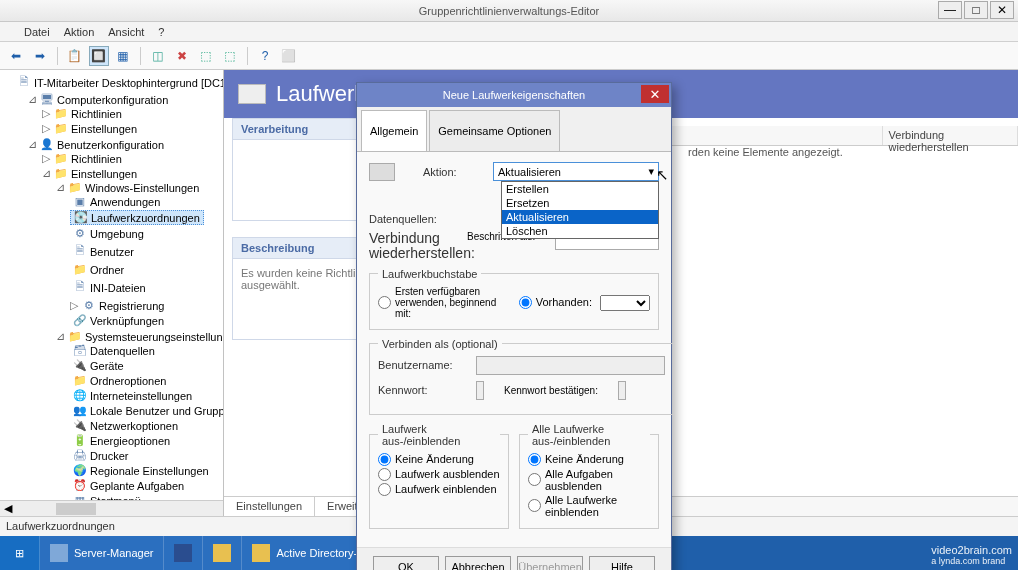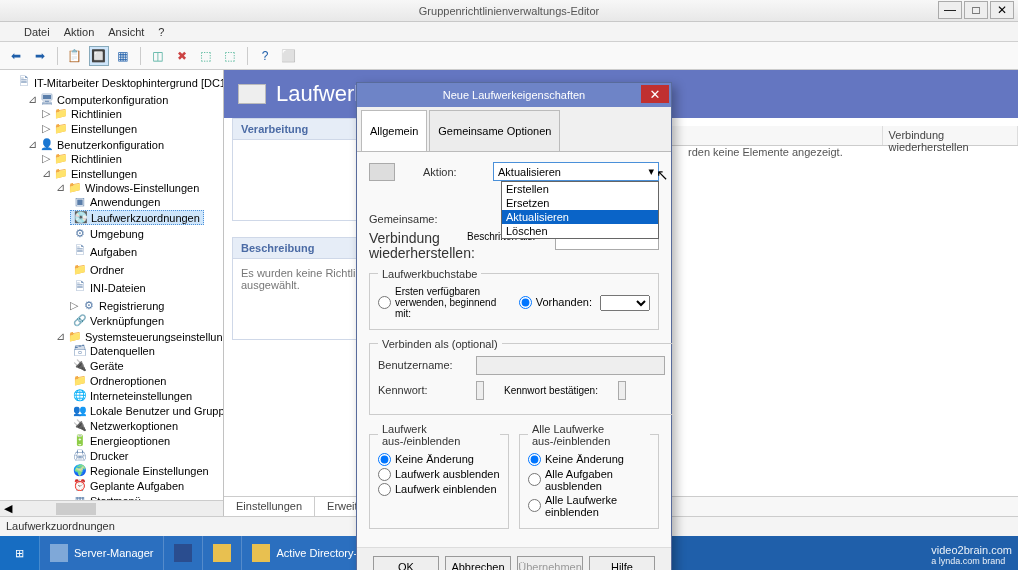--- a/index.html
+++ b/index.html
@@ -167,21 +167,21 @@
                       <li><span class="node sel">
                             <span class="ic gen">💽</span>
                             <span>Laufwerkzuordnungen</span>
                           </span></li>
                       <li><span class="node">
                             <span class="ic gen">⚙</span>
                             <span>Umgebung</span>
                           </span></li>
                       <li><span class="node">
                             <span class="ic gen">🗎</span>
-                            <span>Aufgaben</span>
+                            <span>Benutzer</span>
                           </span></li>
                       <li><span class="node">
                             <span class="ic folder">📁</span>
                             <span>Ordner</span>
                           </span></li>
                       <li><span class="node">
                             <span class="ic gen">🗎</span>
                             <span>INI-Dateien</span>
                           </span></li>
                       <li><span class="tw">▷</span><span class="node">
@@ -339,21 +339,21 @@
         <div class="dropdown">
           <div>Erstellen</div>
           <div>Ersetzen</div>
           <div class="selopt">Aktualisieren</div>
           <div>Löschen</div>
         </div>
       </div>
     </div>
     <div style="height:26px"></div>
     <div class="row">
-        <label>Gemeinsame:</label>
+        <label>Datenquellen:</label>
       </div>
     <div class="row" style="align-items:flex-start">
         <label style="font-size:14px;line-height:1.1">Verbindung wiederherstellen:</label>
       <span style="font-size:10px">Beschriften als:</span>
       <div class="inp" style="flex:1"></div>
     </div>
     <fieldset class="grp">
         <legend>Laufwerkbuchstabe</legend>
       <div style="display:flex;align-items:center;gap:8px">
         <div class="radio" style="flex:1">

